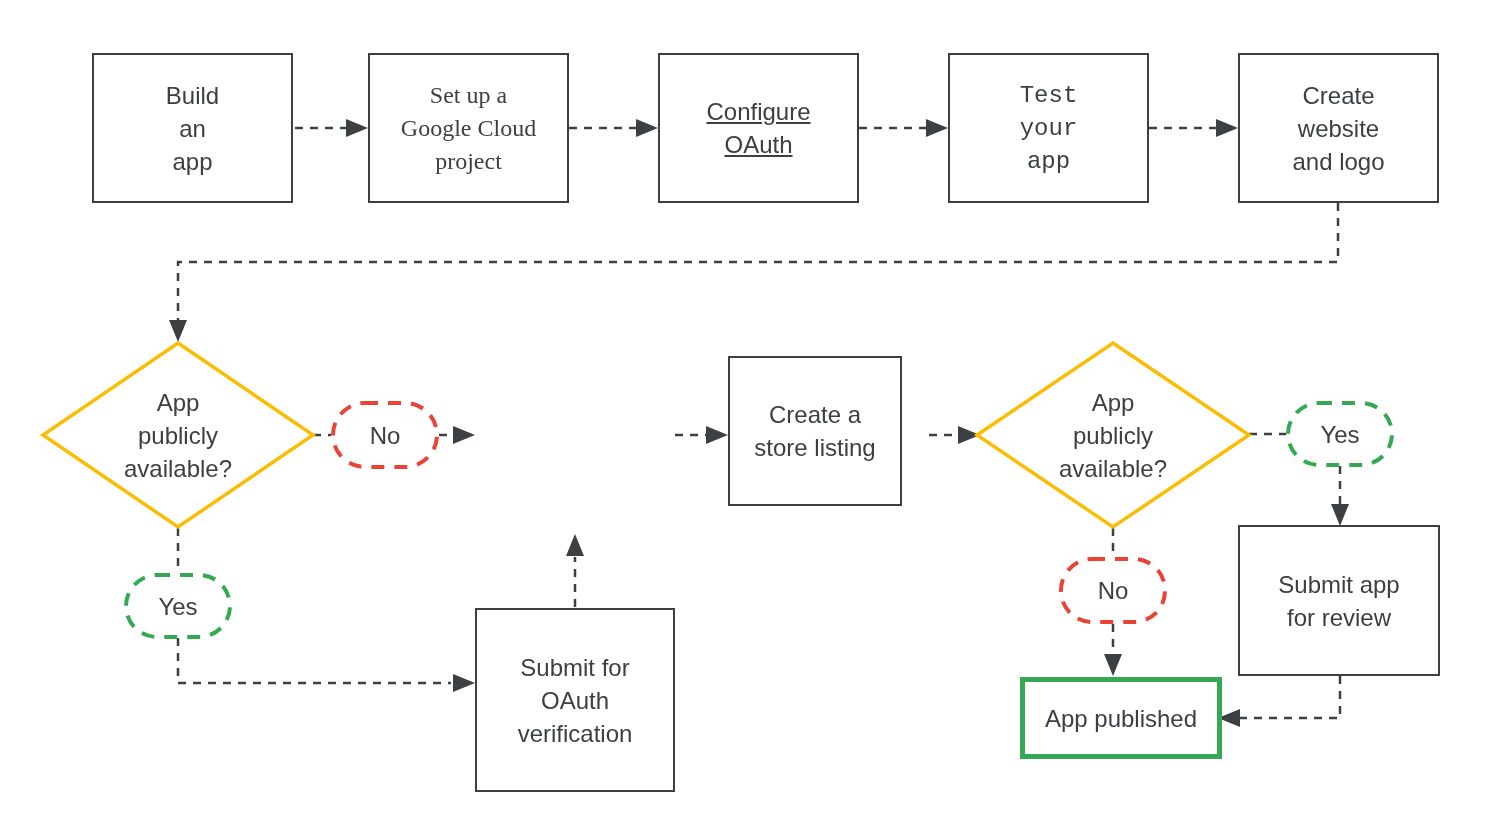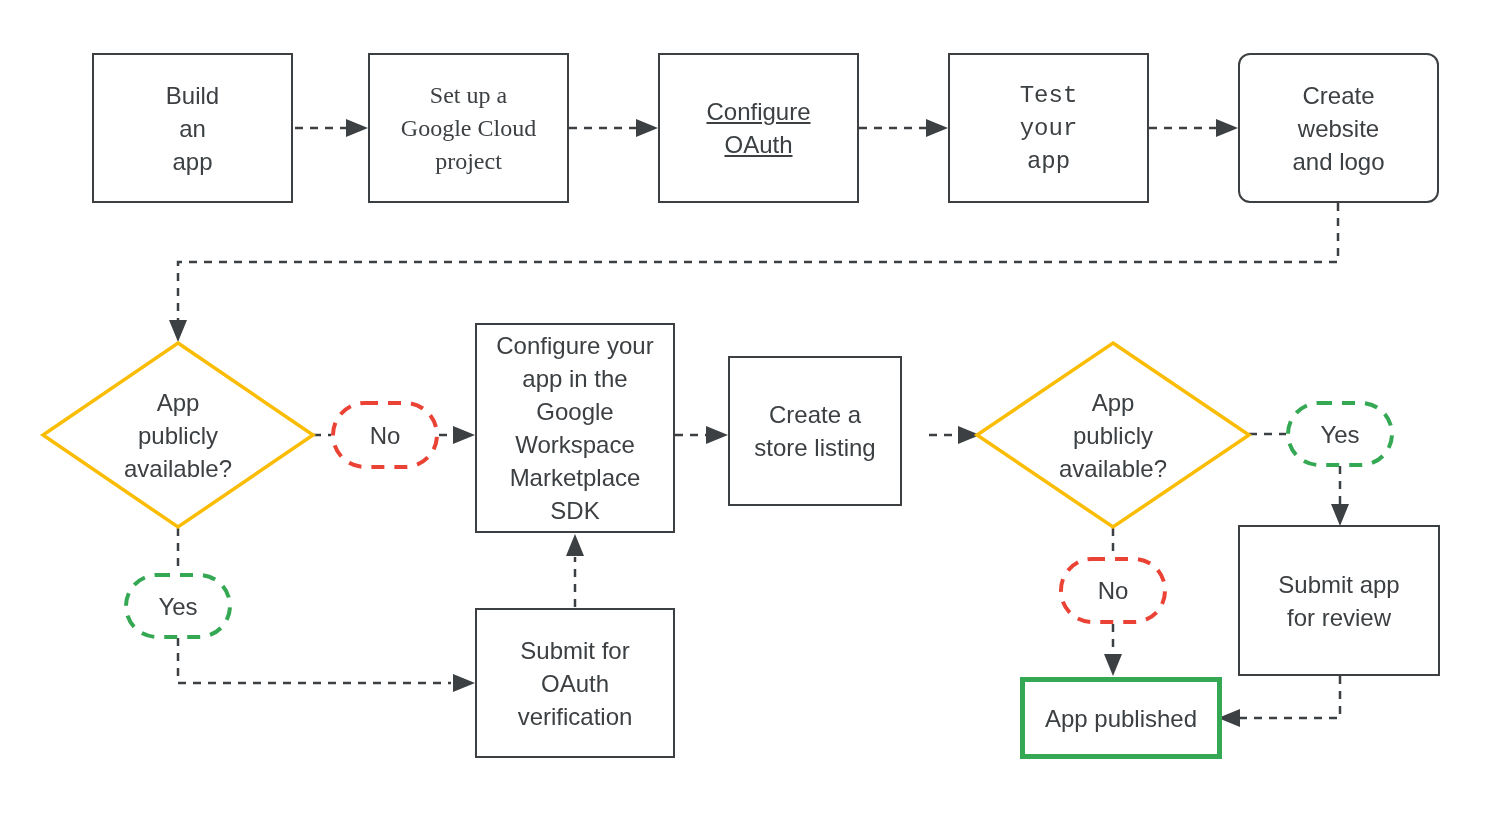--- a/index.html
+++ b/index.html
@@ -108,40 +108,34 @@
 Google Cloud
 project</div>
 
   <div class="node rect-node" style="left:658px;top:53px;width:201px;height:150px;text-decoration:underline;">Configure
 OAuth</div>
 
   <div class="node rect-node" style="left:948px;top:53px;width:201px;height:150px;font-family:Liberation Mono, monospace;">Test
 your
 app</div>
 
-  <div class="node rect-node" style="left:1238px;top:53px;width:201px;height:150px;border-radius:12px;">Create
+  <div class="node rect-node" style="left:1238px;top:53px;width:201px;height:150px;">Create
 website
 and logo</div>
 
-  <div class="node rect-node" style="left:475px;top:323px;width:200px;height:210px;">Configure your
-app in the
-Google
-Workspace
-Marketplace
-SDK</div>
 
   <div class="node rect-node" style="left:728px;top:356px;width:174px;height:150px;">Create a
 store listing</div>
 
   <div class="node rect-node" style="left:1238px;top:525px;width:202px;height:151px;text-align:center;">Submit app
 for review</div>
 
   <div class="node published-node" style="left:1014px;top:677px;width:202px;height:82px;">App published</div>
 
-  <div class="node rect-node" style="left:475px;top:608px;width:200px;height:150px;">Submit for
+  <div class="node rect-node" style="left:475px;top:608px;width:200px;height:184px;">Submit for
 OAuth
 verification</div>
 
   <div class="node overlay" style="left:88px;top:375px;width:180px;height:120px;">App
 publicly
 available?</div>
 
   <div class="node overlay" style="left:1023px;top:375px;width:180px;height:120px;">App
 publicly
 available?</div>

